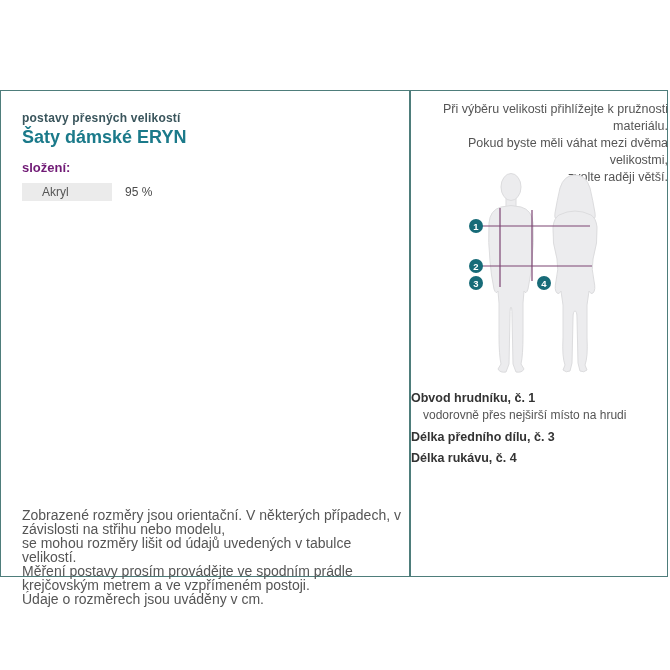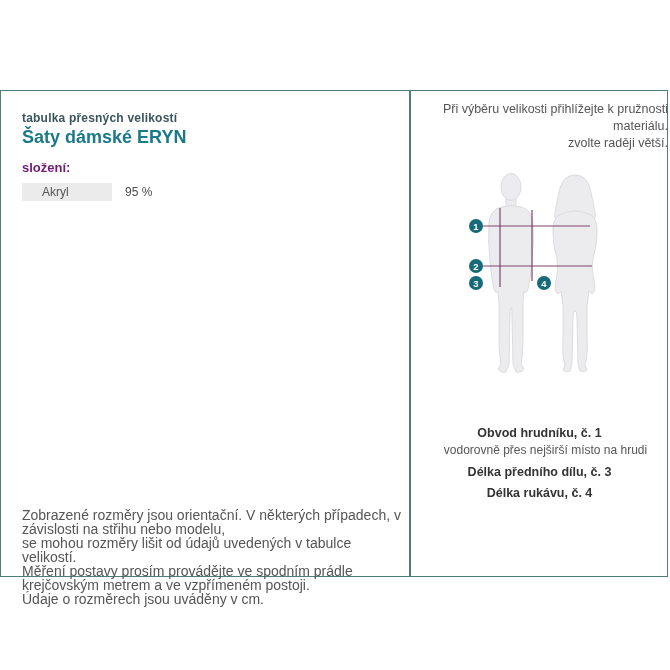--- a/index.html
+++ b/index.html
@@ -42,21 +42,21 @@
     position:absolute;left:22px;top:508px;width:380px;
     font-size:14px;line-height:14px;color:#555555;
   }
   
   .intro{
     position:absolute;left:411px;top:101px;width:257px;text-align:right;
     font-size:12.5px;line-height:17px;color:#555555;
   }
   .diagram{position:absolute;left:455px;top:163px;width:200px;height:222px;}
   .measure-list{
-    position:absolute;left:411px;top:390px;width:257px;text-align:center;margin-top:35px;
+    position:absolute;left:411px;top:390px;width:257px;text-align:left;
   }
   .measure-list .mlabel{
     font-size:12.5px;font-weight:bold;color:#333333;line-height:16px;
   }
   .measure-list .mnote{
     font-size:12px;color:#555555;line-height:16px;margin-top:1px;padding-left:12px;
   }
   .measure-list .mlabel + .mlabel{margin-top:5px;}
   .measure-list .mnote + .mlabel{margin-top:6px;}
   .sil{fill:#ececee;stroke:#dcdcde;stroke-width:1;}
@@ -66,40 +66,41 @@
     fill:#ffffff;font-size:9.5px;font-weight:bold;
     font-family:"Liberation Sans",sans-serif;text-anchor:middle;
   }
 </style>
 </head>
 <body>
 
 <div class="frame"></div>
 <div class="divider"></div>
 
-<div class="kicker">tabulka přesných velikostí</div>
+<div class="kicker">postavy přesných velikostí</div>
 <div class="title">Šaty dámské ERYN</div>
 <div class="comp-heading">složení:</div>
 
 <div class="comp-table">
   <div class="comp-row">
     <div class="mat">Akryl</div>
     <div class="val">95 %</div>
   </div>
 </div>
 
 <div class="disclaimer">
   <div>Zobrazené rozměry jsou orientační. V některých případech, v závislosti na střihu nebo modelu,</div>
   <div>se mohou rozměry lišit od údajů uvedených v tabulce velikostí.</div>
   <div>Měření postavy prosím provádějte ve spodním prádle krejčovským metrem a ve vzpřímeném postoji.</div>
   <div>Údaje o rozměrech jsou uváděny v cm.</div>
 </div>
 
 <div class="intro">
   <div>Při výběru velikosti přihlížejte k pružnosti materiálu.</div>
+  <div>Pokud byste měli váhat mezi dvěma velikostmi,</div>
   <div>zvolte raději větší.</div>
 </div>
 
 <svg class="diagram" viewBox="0 0 200 222" xmlns="http://www.w3.org/2000/svg">
 
   <g>
     <rect class="sil" x="51" y="33" width="10" height="12"></rect>
     <ellipse class="sil" cx="56" cy="24" rx="10" ry="13.5"></ellipse>
     <path class="sil" d="
       M46,44 Q35,47 34,60 Q33,80 35,98 Q36,112 39,126 Q41,132 43,128

